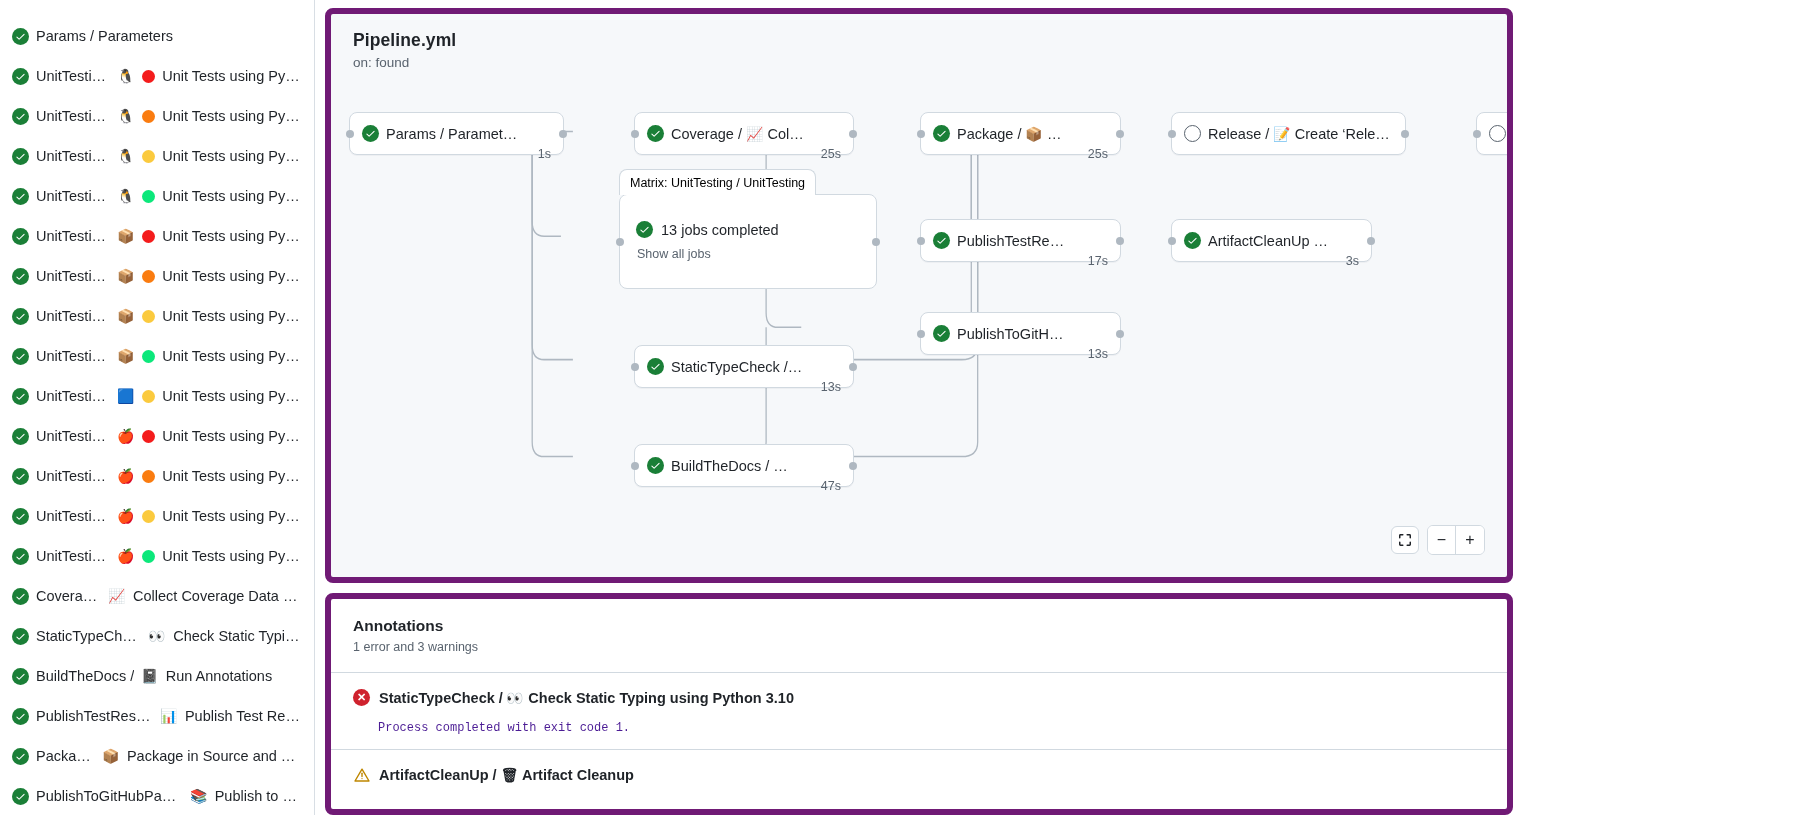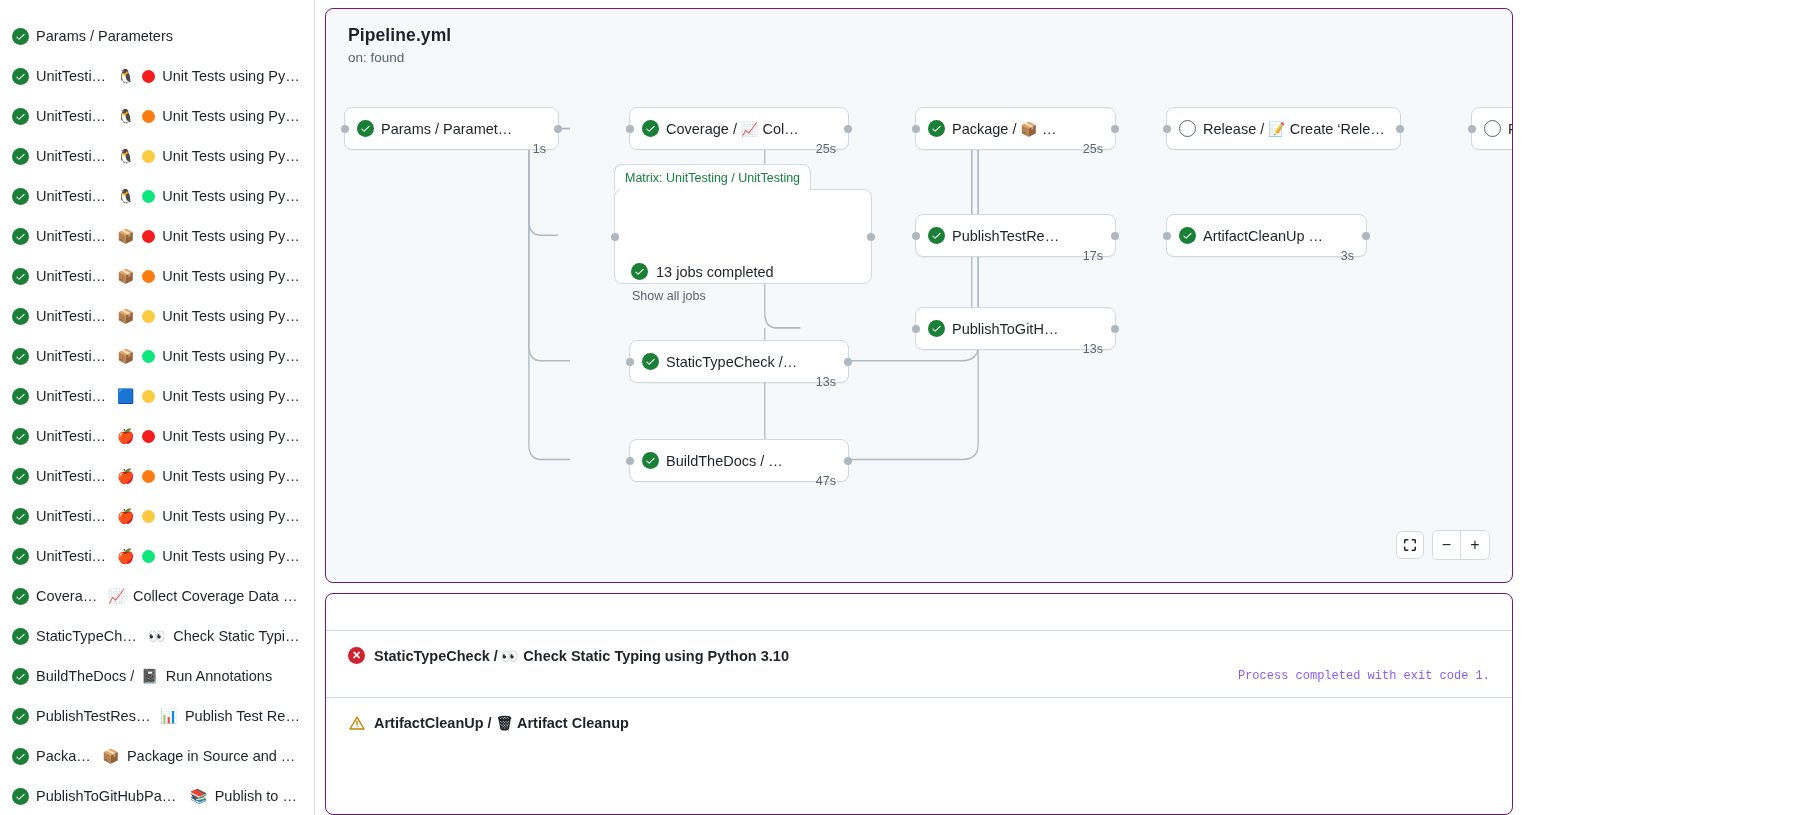--- a/index.html
+++ b/index.html
@@ -43,21 +43,21 @@
   
   .main {
     flex: 1 1 auto; height: 815px;
     background: #ffffff;
     padding: 8px 10px 0 10px;
     display: flex; flex-direction: column; gap: 10px;
     overflow: hidden;
   }
 
   .panel {
-    border: 1px solid #701a75;
+    border: 6px solid #701a75;
     border-radius: 8px;
     background: #ffffff;
   }
 
   
   .graph-panel {
     position: relative;
     height: 575px;
     background: #f6f8fa;
     overflow: hidden;
@@ -106,26 +106,26 @@
     padding: 0;
   }
   .matrix-tab {
     position: absolute; top: -1px; left: -1px;
     background: #ffffff;
     border: 1px solid #d1d9e0;
     border-bottom: none;
     border-radius: 8px 8px 0 0;
     height: 26px; padding: 0 10px;
     display: flex; align-items: center;
-    font-size: 12.5px; color: #15803d;
+    font-size: 12.5px; color: #000000;
     transform: translateY(-25px);
     white-space: nowrap;
   }
   .matrix-body { padding: 26px 16px 14px 16px; }
-  .matrix-row { display: flex; align-items: center; gap: 8px; font-size: 14.5px; margin-top: 47px; }
+  .matrix-row { display: flex; align-items: center; gap: 8px; font-size: 14.5px; }
   .matrix-link { font-size: 12.5px; color: #59636e; margin-top: 9px; margin-left: 1px; cursor: pointer; }
 
   
   .zoom-ctl {
     position: absolute; right: 22px; bottom: 22px;
     display: flex; align-items: center; gap: 8px; z-index: 6;
   }
   .zbtn {
     width: 28px; height: 28px;
     border: 1px solid #d1d9e0; background: #ffffff;
@@ -141,21 +141,21 @@
 
   
   .ann-panel { flex: 1 1 auto; overflow: hidden; padding: 18px 0 0 0; }
   .ann-head { padding: 0 22px; }
   .ann-title { font-size: 15.5px; font-weight: 600; color: #1f2328; }
   .ann-sub { font-size: 12.5px; color: #59636e; margin-top: 5px; }
   .ann-row { padding: 16px 22px 14px 22px; border-top: 1px solid #d1d9e0; }
   .ann-row:first-of-type { border-top: none; margin-top: 18px; border-top: 1px solid #d1d9e0; }
   .ann-line { display: flex; align-items: center; gap: 9px; }
   .ann-name { font-size: 14.5px; font-weight: 600; color: #1f2328; }
-  .ann-msg { font-family: "Liberation Mono", monospace; font-size: 12px; color: #8b5cf6; margin-top: 5px; margin-left: 25px; text-align: right; }
+  .ann-msg { font-family: "Liberation Mono", monospace; font-size: 12px; color: #4c1d95; margin-top: 15px; margin-left: 25px; }
 
   .err-icon { width: 17px; height: 17px; flex:0 0 17px; border-radius: 50%; background:#cf222e;
               display:flex; align-items:center; justify-content:center; color:#fff; font-size:11px; font-weight:700; }
   .warn-icon { width: 17px; height: 17px; flex:0 0 17px; display:flex; align-items:center; justify-content:center; }
 </style>
 </head>
 <body>
 
 <div id="app">
 
@@ -556,20 +556,24 @@
           </svg>
         </div>
         <div class="zgroup">
           <button class="zb">−</button>
           <button class="zb">+</button>
         </div>
       </div>
     </div>
 
     <div class="panel ann-panel">
+      <div class="ann-head">
+        <div class="ann-title">Annotations</div>
+        <div class="ann-sub">1 error and 3 warnings</div>
+      </div>
       <div id="ann-list" style="margin-top:18px;">
           <div class="ann-row">
             <div class="ann-line">
               <span class="err-icon">✕</span>
               <span class="ann-name">StaticTypeCheck / <span class="emoji">👀</span> Check Static Typing using Python 3.10</span>
             </div>
             <div class="ann-msg">Process completed with exit code 1.</div>
           </div>
           <div class="ann-row">
             <div class="ann-line">

